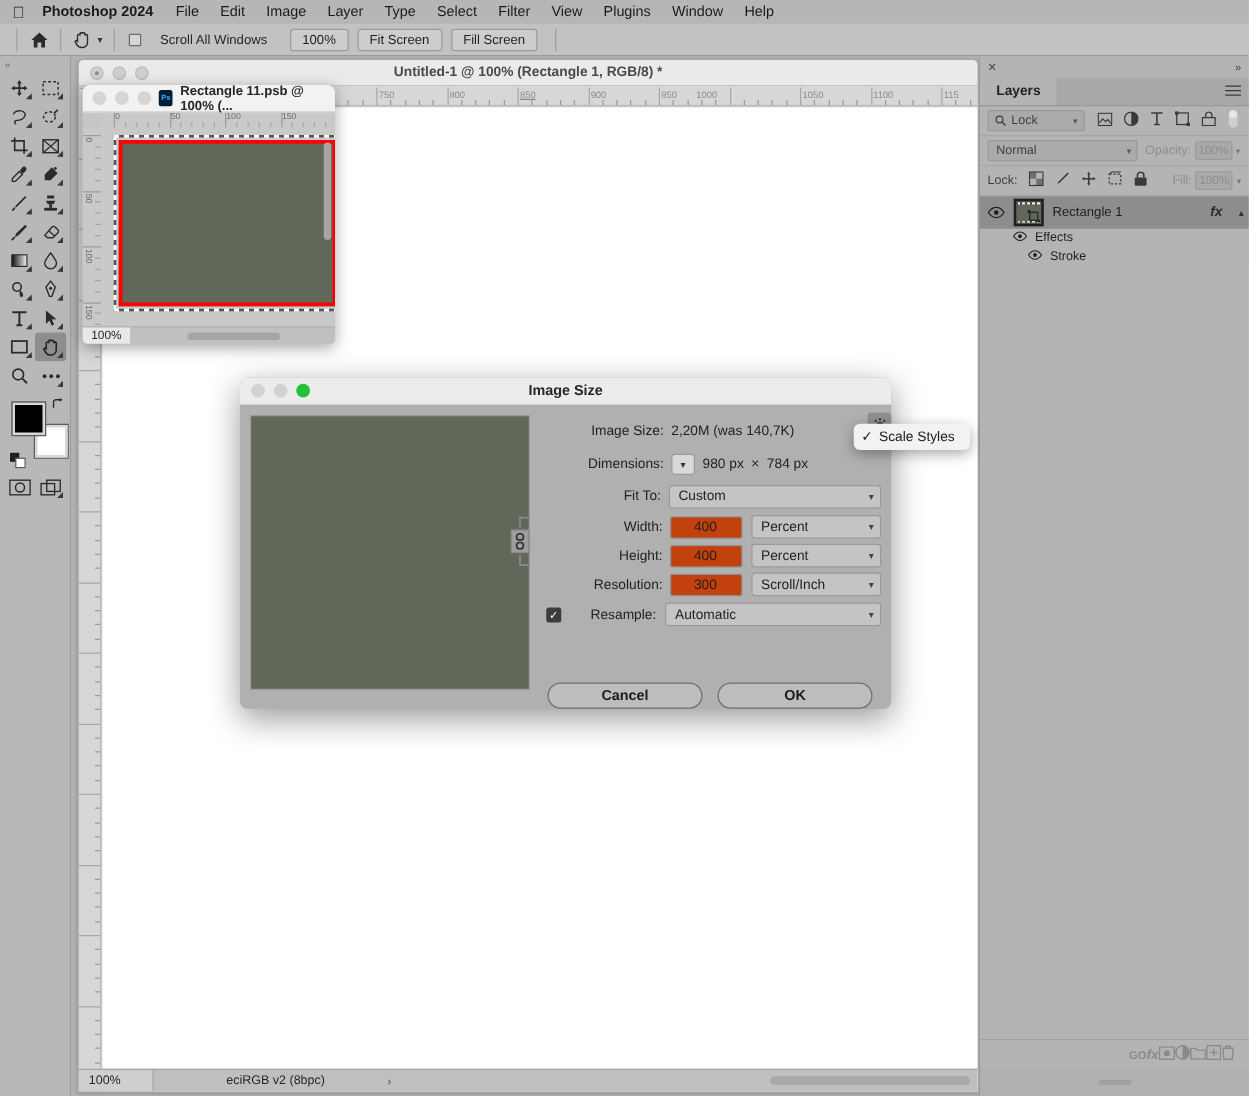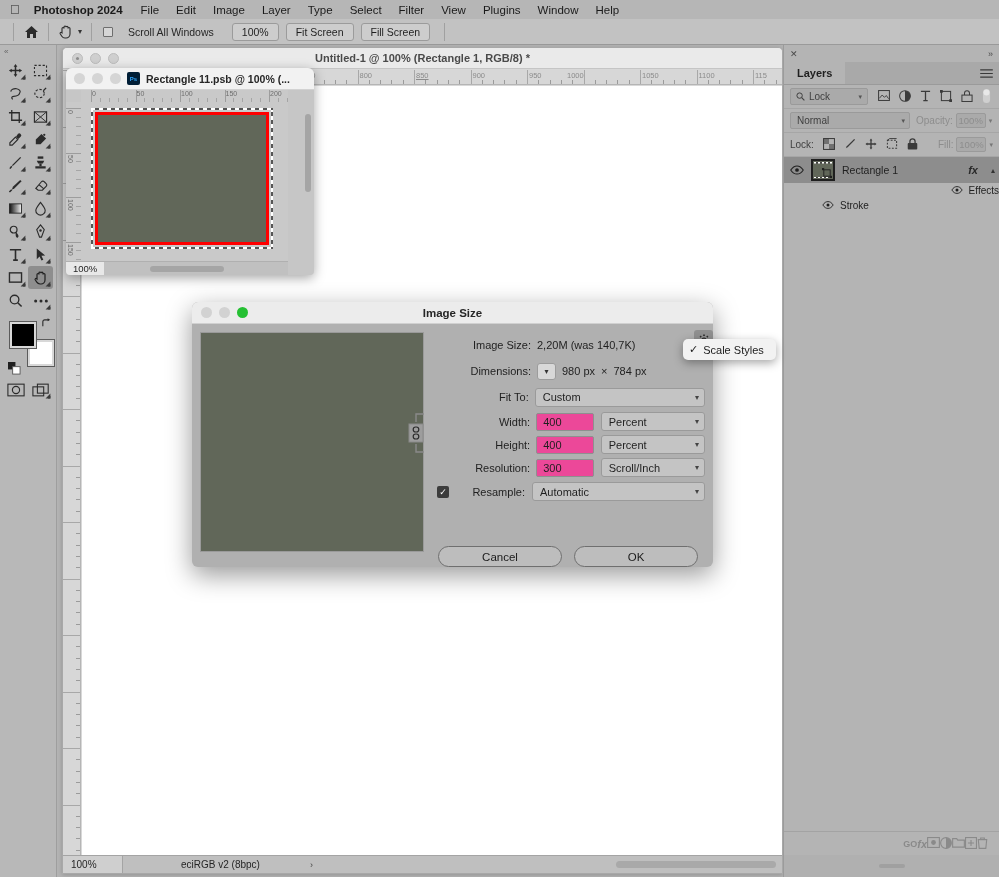--- a/index.html
+++ b/index.html
@@ -129,21 +129,21 @@
   }
 
   
   .shape-red{
     position:absolute; left:284px; top:277px; width:184px; height:27px;
     background:#616759; border:3px solid #fe0000;
   }
 
   
   .psbwin{
-    position:absolute; left:66px; top:68px; width:248px; height:207px;
+    position:absolute; left:66px; top:68px; width:202px; height:207px;
     background:#c6c6c6;
     border-radius:6px 6px 4px 4px;
     box-shadow:0 3px 12px rgba(0,0,0,.35);
     overflow:hidden;
   }
   .psb-title{
     height:22px; background:#f2f2f2;
     display:flex; align-items:center; padding-left:8px; gap:6px;
     border-bottom:1px solid #d2d2d2;
   }
@@ -306,37 +306,37 @@
     width:19px;height:17px; background:#d8d8d8; border:1px solid #9c9c9c;
     border-radius:3px; display:flex;align-items:center;justify-content:center;
     font-size:8px; color:#333; margin-right:6px;
   }
   .select{
     height:19px; background:#c4c4c4; border:1px solid #9a9a9a; border-radius:3px;
     display:flex; align-items:center; justify-content:space-between;
     padding:0 5px 0 7px; font-size:11px; color:#1f1f1f;
   }
   .textfield{
-    height:18px; background:#ec4899; border:1px solid #8f8f8f; border-radius:2px;
-    display:flex; align-items:center; padding-left:6px;
+    height:18px; background:#c2410c; border:1px solid #8f8f8f; border-radius:2px;
+    display:flex; align-items:center; padding-left:18px;
     font-size:11px; color:#1f1f1f;
   }
   .chain{
     position:absolute; left:-22px; top:0px; width:14px; height:46px;
   }
   .cb-big{
     width:12px;height:12px; background:#3c3c3c; border-radius:2px;
     display:flex;align-items:center;justify-content:center;
     color:#fff; font-size:9px;
   }
   .btn{
     height:21px; border:1px solid #6f6f6f; border-radius:11px;
     background:#bdbdbd;
     display:flex; align-items:center; justify-content:center;
-    font-size:11.5px; color:#1b1b1b;
+    font-size:11.5px; color:#1b1b1b;font-weight:bold;
   }
   .dimrow{ display:flex; align-items:center; }
 </style>
 </head>
 <body>
 
 <div class="app">
 
   <div class="menubar">
     <span class="apple-logo"></span>
@@ -630,21 +630,21 @@
         <div class="rtick" style="left: 412.1px; top: 10px; height: 5px;"></div>
         <div class="rtick" style="left: 423.4px; top: 10px; height: 5px;"></div>
         <div class="rtick" style="left: 434.7px; top: 10px; height: 5px;"></div>
         <div class="rtick major" style="left: 446px;"></div>
         <div class="rlabel" style="left: 446px;">950</div>
         <div class="rtick" style="left: 457.3px; top: 10px; height: 5px;"></div>
         <div class="rtick" style="left: 468.6px; top: 10px; height: 5px;"></div>
         <div class="rtick" style="left: 479.9px; top: 10px; height: 5px;"></div>
         <div class="rtick" style="left: 491.2px; top: 10px; height: 5px;"></div>
         <div class="rtick major" style="left: 502.5px;"></div>
-        <div class="rlabel" style="left: 484px;">1000</div>
+        <div class="rlabel" style="left: 474px;">1000</div>
         <div class="rtick" style="left: 513.8px; top: 10px; height: 5px;"></div>
         <div class="rtick" style="left: 525.1px; top: 10px; height: 5px;"></div>
         <div class="rtick" style="left: 536.4px; top: 10px; height: 5px;"></div>
         <div class="rtick" style="left: 547.7px; top: 10px; height: 5px;"></div>
         <div class="rtick major" style="left: 559px;"></div>
         <div class="rlabel" style="left: 559px;">1050</div>
         <div class="rtick" style="left: 570.3px; top: 10px; height: 5px;"></div>
         <div class="rtick" style="left: 581.6px; top: 10px; height: 5px;"></div>
         <div class="rtick" style="left: 592.9px; top: 10px; height: 5px;"></div>
         <div class="rtick" style="left: 604.2px; top: 10px; height: 5px;"></div>
@@ -930,21 +930,21 @@
             <rect x="2" y="2" width="7" height="7" fill="none" stroke="#1f1f1f" stroke-width="1"></rect>
             <rect x="0" y="0" width="2.4" height="2.4" fill="#1f1f1f"></rect>
             <rect x="8.6" y="8.6" width="2.4" height="2.4" fill="#1f1f1f"></rect>
           </svg>
       </span>
       <span class="layer-name">Rectangle 1</span>
       <span class="layer-fx">fx</span>
       <span class="layer-caret">▴</span>
     </div>
 
-    <div class="layer-sub" style="padding-left:26px;justify-content:flex-end;">
+    <div class="layer-sub" style="padding-left:26px;">
       <span>
         <svg width="12" height="8" viewBox="0 0 13 9">
             <path d="M.7 4.5 C2.6 1.6 4.3 .7 6.5 .7 C8.7 .7 10.4 1.6 12.3 4.5 C10.4 7.4 8.7 8.3 6.5 8.3 C4.3 8.3 2.6 7.4 .7 4.5 Z" fill="none" stroke="#1f1f1f" stroke-width="1"></path>
             <circle cx="6.5" cy="4.5" r="1.7" fill="#1f1f1f"></circle>
           </svg>
       </span>
       <span>Effects</span>
     </div>
 
     <div class="layer-sub" style="padding-left:38px;">

